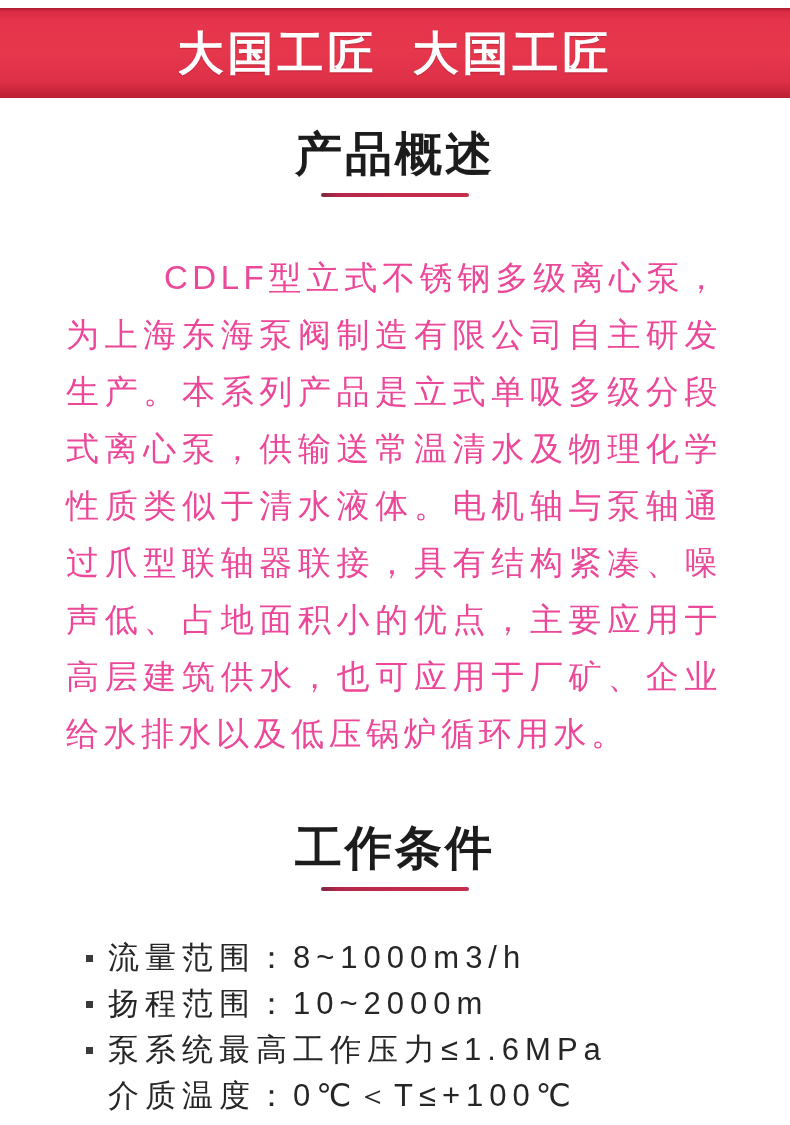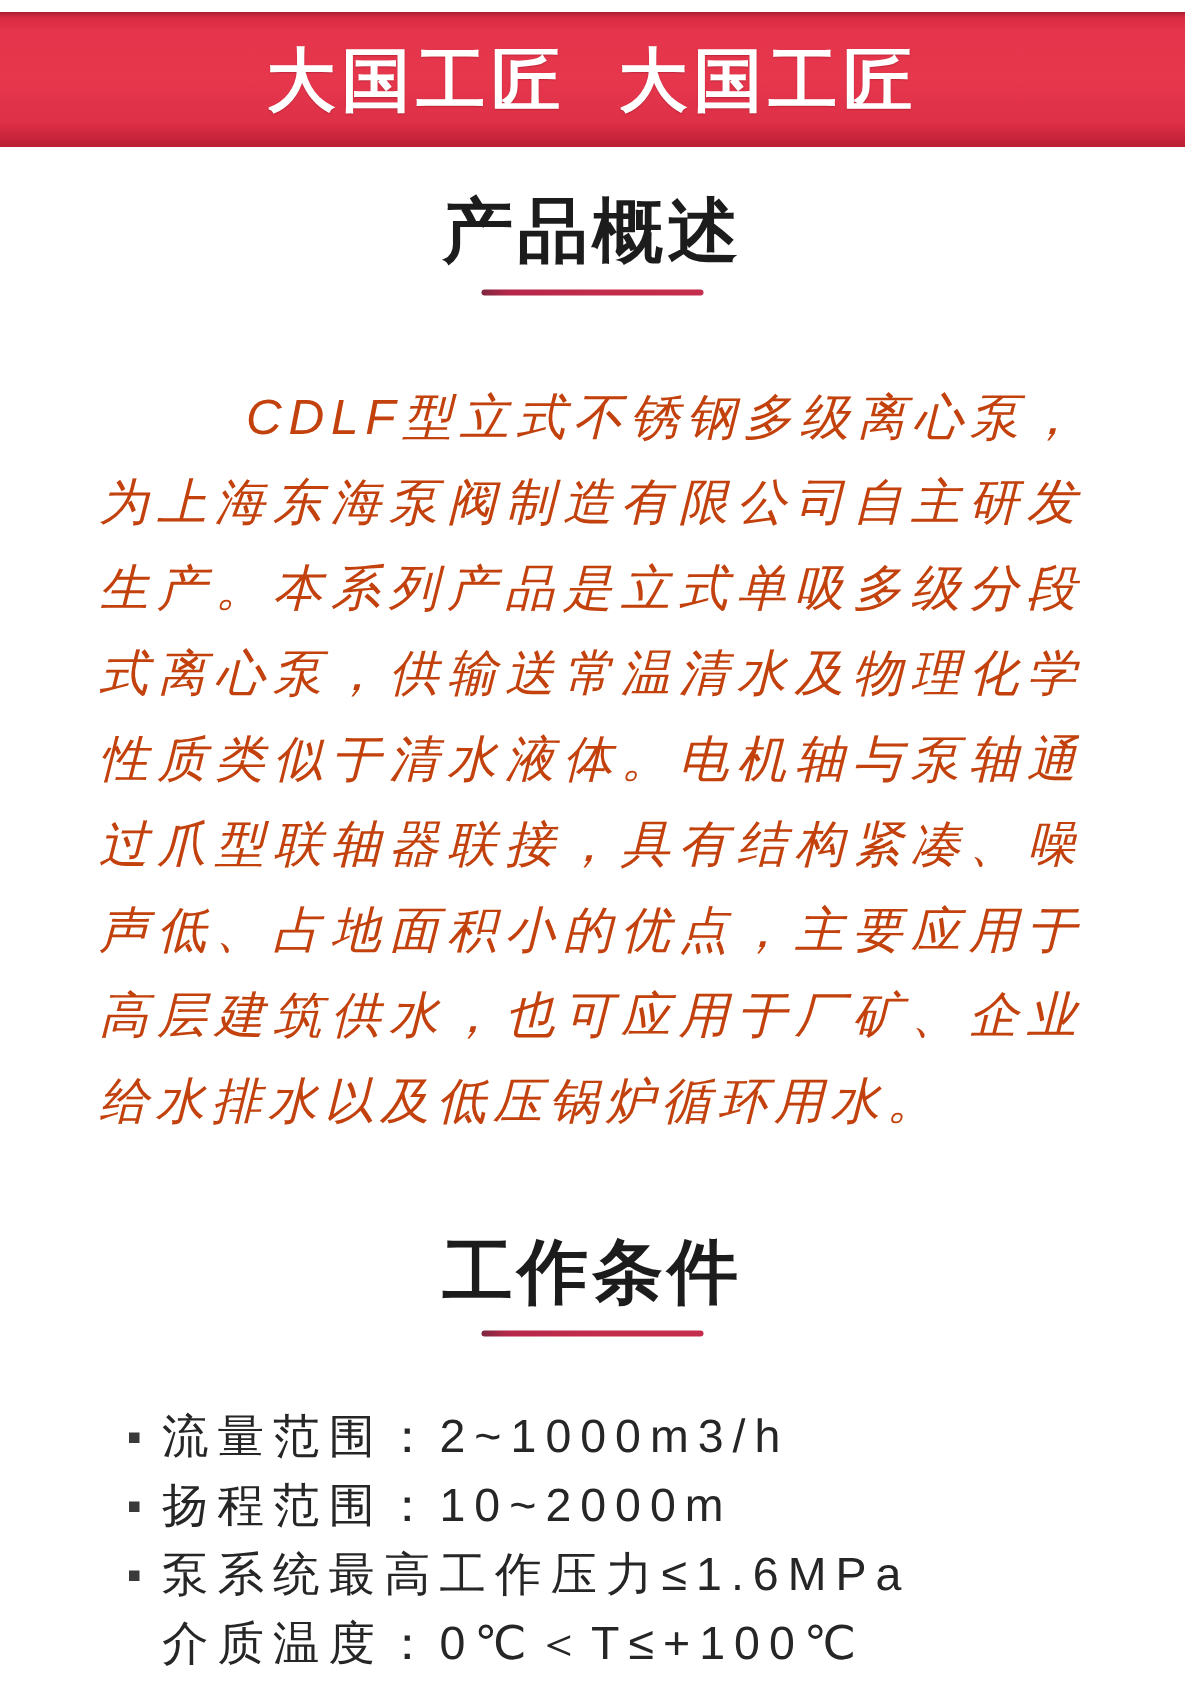--- a/index.html
+++ b/index.html
@@ -56,25 +56,24 @@
     background: linear-gradient(90deg, #7d2740 0%, #b5274a 12%, #c32b4b 55%, #c52d4c 100%);
   }
 
   
   .overview-paragraph {
     margin: 52px 0 0 0;
     padding: 0 68px 0 66px;
     font-size: 33px;
     line-height: 57px;
     letter-spacing: 4.5px;
-    color: #c2410c;
+    color: #ec4899;
     text-align: justify;
     text-justify: inter-character;
     text-indent: 98px;
-    font-style: italic;
   }
 
   
   .conditions-list {
     list-style: none;
     margin: 44px 0 0 0;
     padding: 0 60px 0 86px;
   }
   .conditions-list li {
     position: relative;
@@ -107,21 +106,21 @@
   <p class="overview-paragraph">CDLF型立式不锈钢多级离心泵，为上海东海泵阀制造有限公司自主研发生产。本系列产品是立式单吸多级分段式离心泵，供输送常温清水及物理化学性质类似于清水液体。电机轴与泵轴通过爪型联轴器联接，具有结构紧凑、噪声低、占地面积小的优点，主要应用于高层建筑供水，也可应用于厂矿、企业给水排水以及低压锅炉循环用水。</p>
 </section>
 
 <section>
   <h1 class="section-heading heading-conditions">工作条件</h1>
   <div class="heading-underline"></div>
 
   <ul class="conditions-list">
     <li>
       <span class="bullet"></span>
-      <span>流量范围：2~1000m3/h</span>
+      <span>流量范围：8~1000m3/h</span>
     </li>
     <li>
       <span class="bullet"></span>
       <span>扬程范围：10~2000m</span>
     </li>
     <li>
       <span class="bullet"></span>
       <span>泵系统最高工作压力≤1.6MPa</span>
     </li>
     <li>

